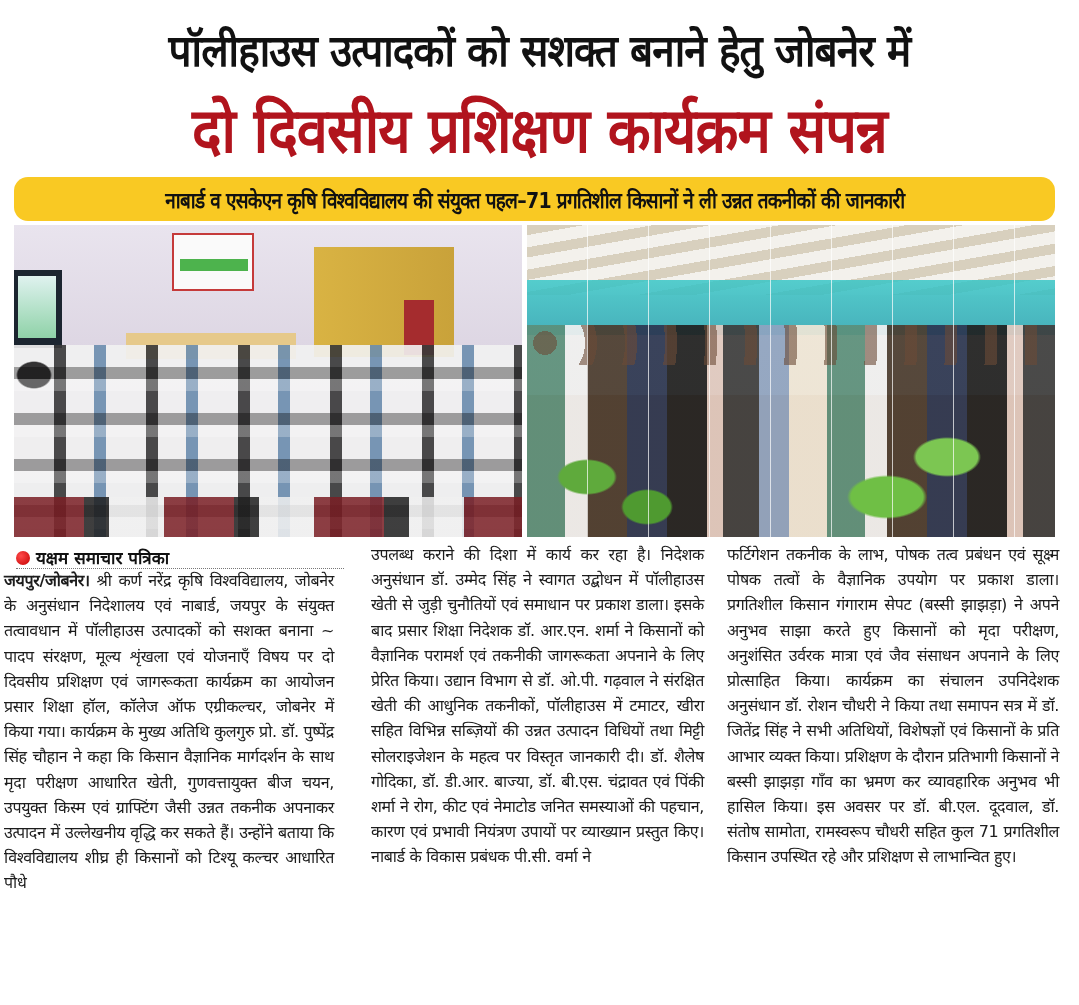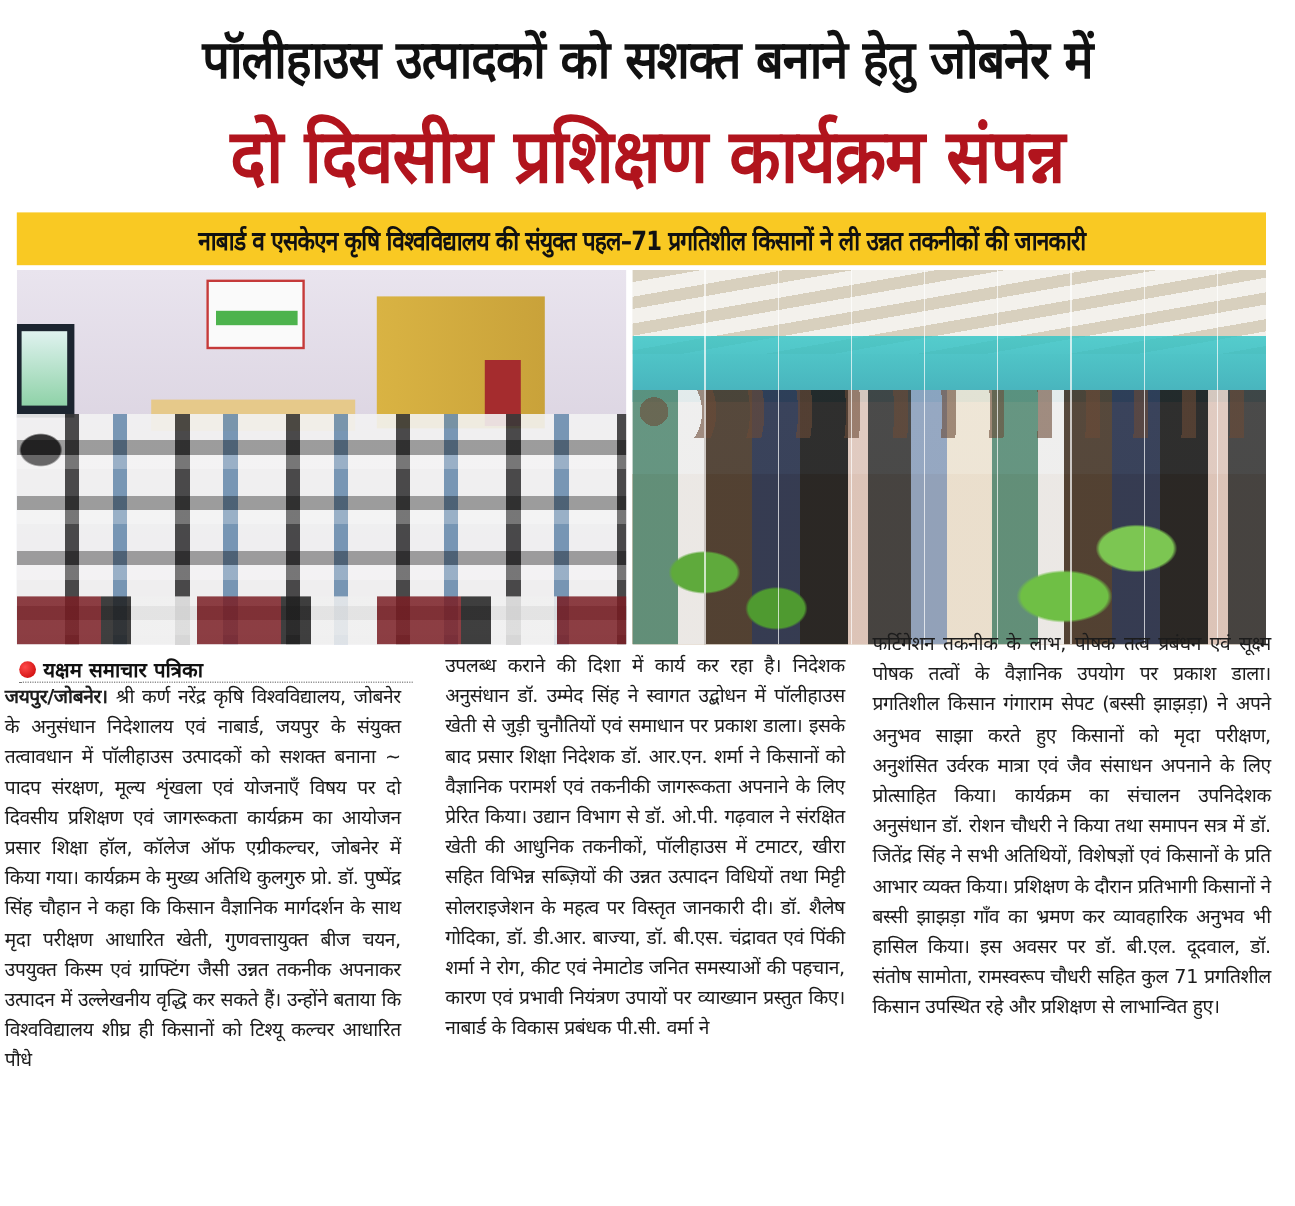--- a/index.html
+++ b/index.html
@@ -13,21 +13,21 @@
     transform: scaleX(0.92); transform-origin: center;
   }
   .headline-2 {
     position: absolute; left: 0; top: 88px; width: 1079px; text-align: center;
     font-family: "DejaVu Sans", sans-serif; font-weight: 700; font-size: 62px;
     line-height: 86px; color: #b1141d; letter-spacing: -1px;
     transform: scaleX(0.9); transform-origin: center;
   }
   .banner {
     position: absolute; left: 14px; top: 177px; width: 1041px; height: 44px;
-    background: #f9c923; display: flex; align-items: center; justify-content: center;
+    background: #f9c923; display: flex; align-items: center; justify-content: center; border-radius: 14px;
   }
   .banner-text {
     font-family: "DejaVu Sans", sans-serif; font-weight: 700; font-size: 22px;
     color: #111; letter-spacing: -0.8px; white-space: nowrap;
     transform: scaleX(0.86); transform-origin: center;
   }
 
   .photo { position: absolute; top: 225px; height: 312px; overflow: hidden; }
   .photo-left { left: 14px; width: 508px; }
   .photo-right { left: 527px; width: 528px; }
@@ -80,21 +80,21 @@
   .dot { width: 14px; height: 14px; border-radius: 50%; background: radial-gradient(circle at 35% 35%, #ff4a4a, #c40000); }
   .byline-rule { position: absolute; left: 16px; top: 568px; width: 328px; border-top: 1px dotted #777; }
 
   .col {
     position: absolute; top: 568px; font-family: "DejaVu Sans", sans-serif;
     font-size: 16px; line-height: 25.2px; color: #1c1c1c; text-align: justify;
     letter-spacing: -0.35px;
   }
   .col-1 { left: 4px; width: 330px; }
   .col-2 { left: 371px; top: 542px; width: 333px; }
-  .col-3 { left: 727px; top: 524px; width: 332px; }
+  .col-3 { left: 727px; top: 542px; width: 332px; }
   .col p { margin: 0; }
   .dateline { font-weight: 700; }
 </style>
 </head>
 <body>
 
 <div>
 
   <h1 class="headline-1">पॉलीहाउस उत्पादकों को सशक्त बनाने हेतु जोबनेर में</h1>
   <h2 class="headline-2">दो दिवसीय प्रशिक्षण कार्यक्रम संपन्न</h2>

